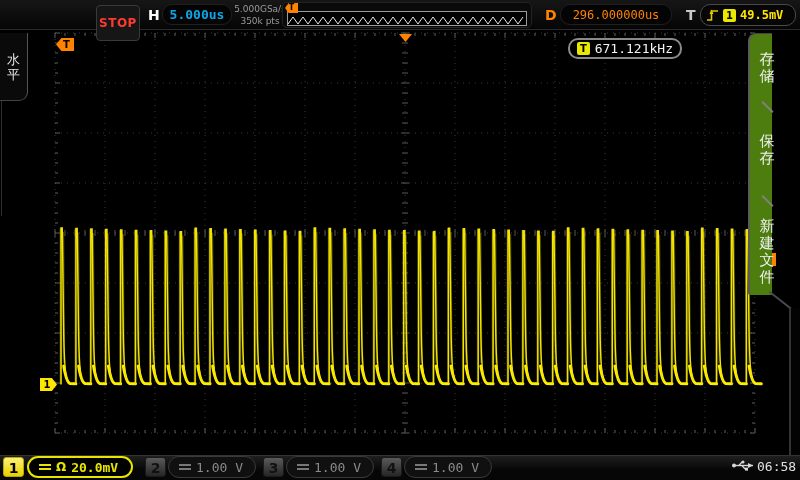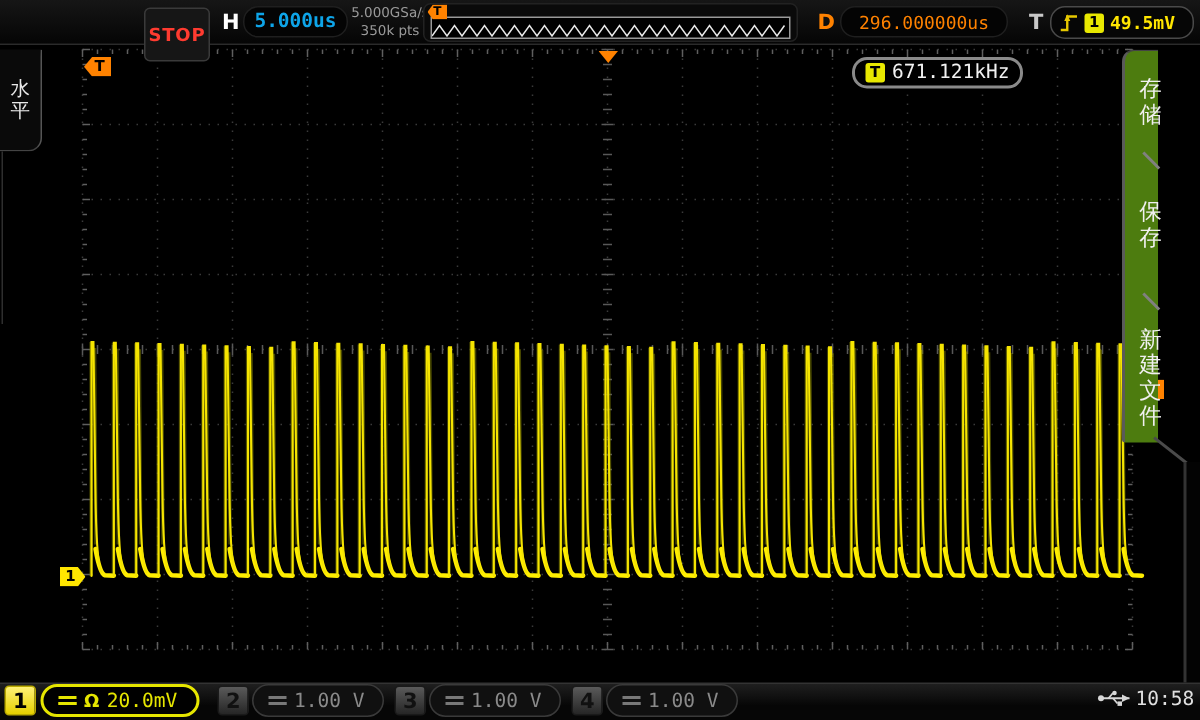--- a/index.html
+++ b/index.html
@@ -113,21 +113,21 @@
   .dcicon { width:12px; height:9px; position:relative; }
   .dcicon i { position:absolute; left:0; width:12px; height:2px; display:block; }
   .dcicon .l1 { top:1px; }
   .dcicon .l2 { top:5px;
     background-image:repeating-linear-gradient(90deg,currentColor 0 2px,transparent 2px 4px)!important;
     background:none; }
   .chbox.on .dcicon i { background:#e6e600; color:#e6e600; }
   .chbox.off .dcicon i { background:#787878; color:#787878; }
   .ohm { color:#e6e600; font-size:12px; font-weight:bold; }
   .chval { font-family:"DejaVu Sans Mono", monospace; font-size:13px; }
-  .chbox.on .chval { color:#e6e600; font-weight:normal; }
+  .chbox.on .chval { color:#e6e600; font-weight:bold; }
   .chbox.off .chval { color:#8a8a8a; }
   #clock { left:757px; top:459px; color:#e0e0e0; font-size:13px;
            font-family:"DejaVu Sans Mono", monospace; }
   #usbicon { left:731px; top:459px; }
 </style>
 </head>
 <body>
 
 <div id="stage">
 
@@ -591,14 +591,14 @@
 
   <svg id="usbicon" class="abs" width="24" height="13">
     <line x1="2" y1="6.5" x2="22" y2="6.5" stroke="#d8d8d8" stroke-width="1.4"></line>
     <polygon points="22,6.5 17,4 17,9" fill="#d8d8d8"></polygon>
     <circle cx="3" cy="6.5" r="2" fill="#d8d8d8"></circle>
     <line x1="8" y1="6.5" x2="11" y2="3" stroke="#d8d8d8" stroke-width="1.2"></line>
     <circle cx="12" cy="3" r="1.5" fill="#d8d8d8"></circle>
     <line x1="11" y1="6.5" x2="14" y2="10" stroke="#d8d8d8" stroke-width="1.2"></line>
     <rect x="14" y="8.6" width="3" height="3" fill="#d8d8d8"></rect>
   </svg>
-  <div id="clock" class="abs">10:58</div>
+  <div id="clock" class="abs">06:58</div>
 </div>
 
 </body></html>

